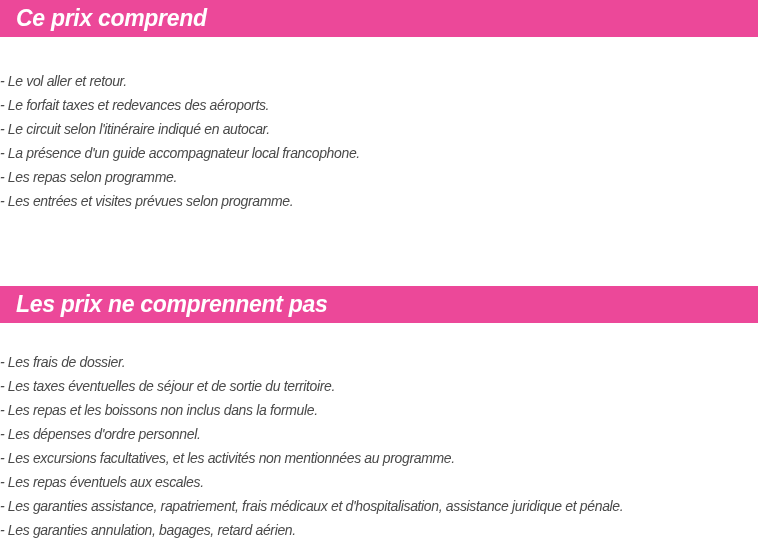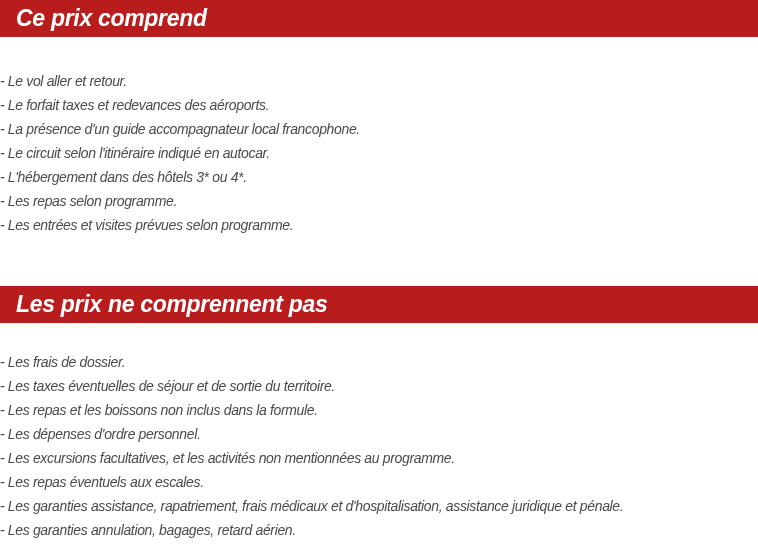--- a/index.html
+++ b/index.html
@@ -12,21 +12,21 @@
     }
     body {
       font-family: "Liberation Sans", "DejaVu Sans", sans-serif;
       position: relative;
     }
     .banner {
       position: absolute;
       left: 0;
       width: 758px;
       height: 37px;
-      background: #b91c1c;
+      background: #ec4899;
       color: #ffffff;
       font-style: italic;
       font-weight: bold;
       font-size: 23px;
       line-height: 37px;
       padding-left: 16px;
       box-sizing: border-box;
       letter-spacing: -0.3px;
     }
     #banner-1 { top: 0; }
@@ -50,23 +50,22 @@
       letter-spacing: -0.35px;
     }
   </style>
 </head>
 <body>
 
 <div class="banner" id="banner-1">Ce prix comprend</div>
 <ul class="list" id="list-1">
   <li>- Le vol aller et retour.</li>
   <li>- Le forfait taxes et redevances des aéroports.</li>
+  <li>- Le circuit selon l'itinéraire indiqué en autocar.</li>
   <li>- La présence d'un guide accompagnateur local francophone.</li>
-  <li>- Le circuit selon l'itinéraire indiqué en autocar.</li>
-  <li>- L'hébergement dans des hôtels 3* ou 4*.</li>
   <li>- Les repas selon programme.</li>
   <li>- Les entrées et visites prévues selon programme.</li>
 </ul>
 
 <div class="banner" id="banner-2">Les prix ne comprennent pas</div>
 <ul class="list" id="list-2">
   <li>- Les frais de dossier.</li>
   <li>- Les taxes éventuelles de séjour et de sortie du territoire.</li>
   <li>- Les repas et les boissons non inclus dans la formule.</li>
   <li>- Les dépenses d'ordre personnel.</li>

